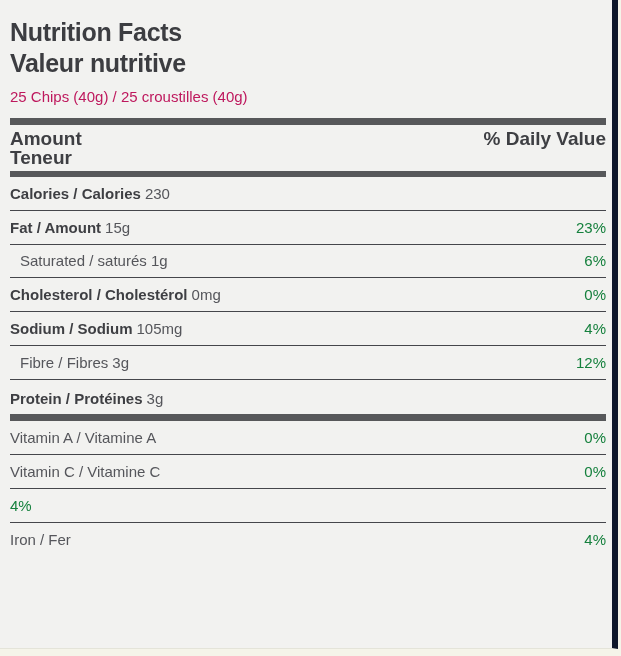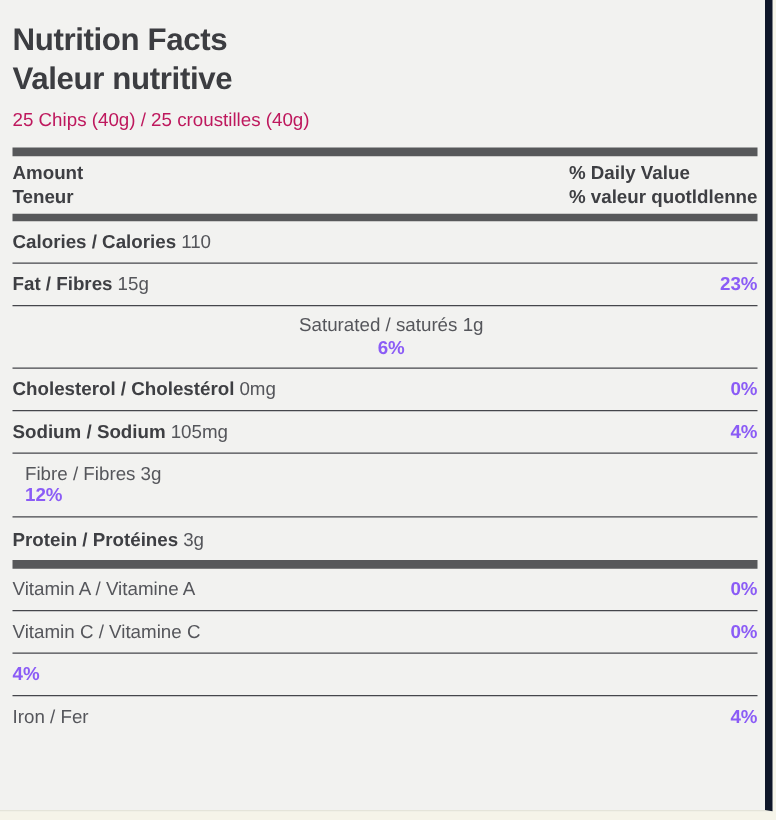--- a/index.html
+++ b/index.html
@@ -36,37 +36,37 @@
   .bar { background: #57585a; }
   .bar.b1 { margin-top: 11px; height: 7px; }
   .bar.b2 { height: 6px; }
   .bar.b3 { height: 7px; }
 
   .dv-header {
     display: flex; justify-content: space-between;
     padding: 4px 0;
   }
   .dv-header .col {
-    font-size: 15px; line-height: 19px;
+    font-size: 19px; line-height: 19px;
     font-weight: bold; color: #3e3f43;
   }
   .dv-header .right { text-align: left; }
 
   .row {
     display: flex; justify-content: space-between; align-items: flex-start;
     padding: 8px 0 8px 0;
     border-bottom: 1px solid #45464b;
     font-size: 15px; line-height: 17px;
   }
   .row .lbl { color: #3e3f43; font-weight: bold; }
   .row .lbl .amt { font-weight: normal; color: #55565b; margin-left: 4px; }
   .row .lbl.reg { font-weight: normal; color: #55565b; }
-  .row .dv { font-weight: bold; color: #8b5cf6; white-space: nowrap; }
+  .row .dv { font-weight: normal; color: #15803d; white-space: nowrap; }
 
-  .row.sub { padding-left: 10px; flex-direction: column; }
+  .row.sub { padding-left: 10px; }
   .row.two-line { padding-top: 6px; padding-bottom: 7px; align-items: center; }
   .row.two-line .lbl div { line-height: 19px; }
   .row.protein { padding-top: 10px; padding-bottom: 7px; }
   .row.no-border { border-bottom: none; align-items: center; }
 </style>
 </head>
 <body>
 
 <div class="label-card">
   <div class="inner">
@@ -80,33 +80,32 @@
 
     <div class="bar b1"></div>
 
     <div class="dv-header">
       <div class="col left">
         <div>Amount</div>
         <div>Teneur</div>
       </div>
       <div class="col right">
         <div>% Daily Value</div>
-        <div>% valeur quotldlenne</div>
       </div>
     </div>
 
     <div class="bar b2"></div>
 
     <div class="row">
-      <div class="lbl"><span>Calories / Calories</span><span class="amt">110</span></div>
+      <div class="lbl"><span>Calories / Calories</span><span class="amt">230</span></div>
       <div class="dv"></div>
     </div>
 
     <div class="row">
-      <div class="lbl"><span>Fat / Fibres</span><span class="amt">15g</span></div>
+      <div class="lbl"><span>Fat / Amount</span><span class="amt">15g</span></div>
       <div class="dv">23%</div>
     </div>
 
     <div class="row sub two-line">
       <div class="lbl reg">
         <div>Saturated / saturés 1g</div>
       </div>
       <div class="dv">6%</div>
     </div>
 

